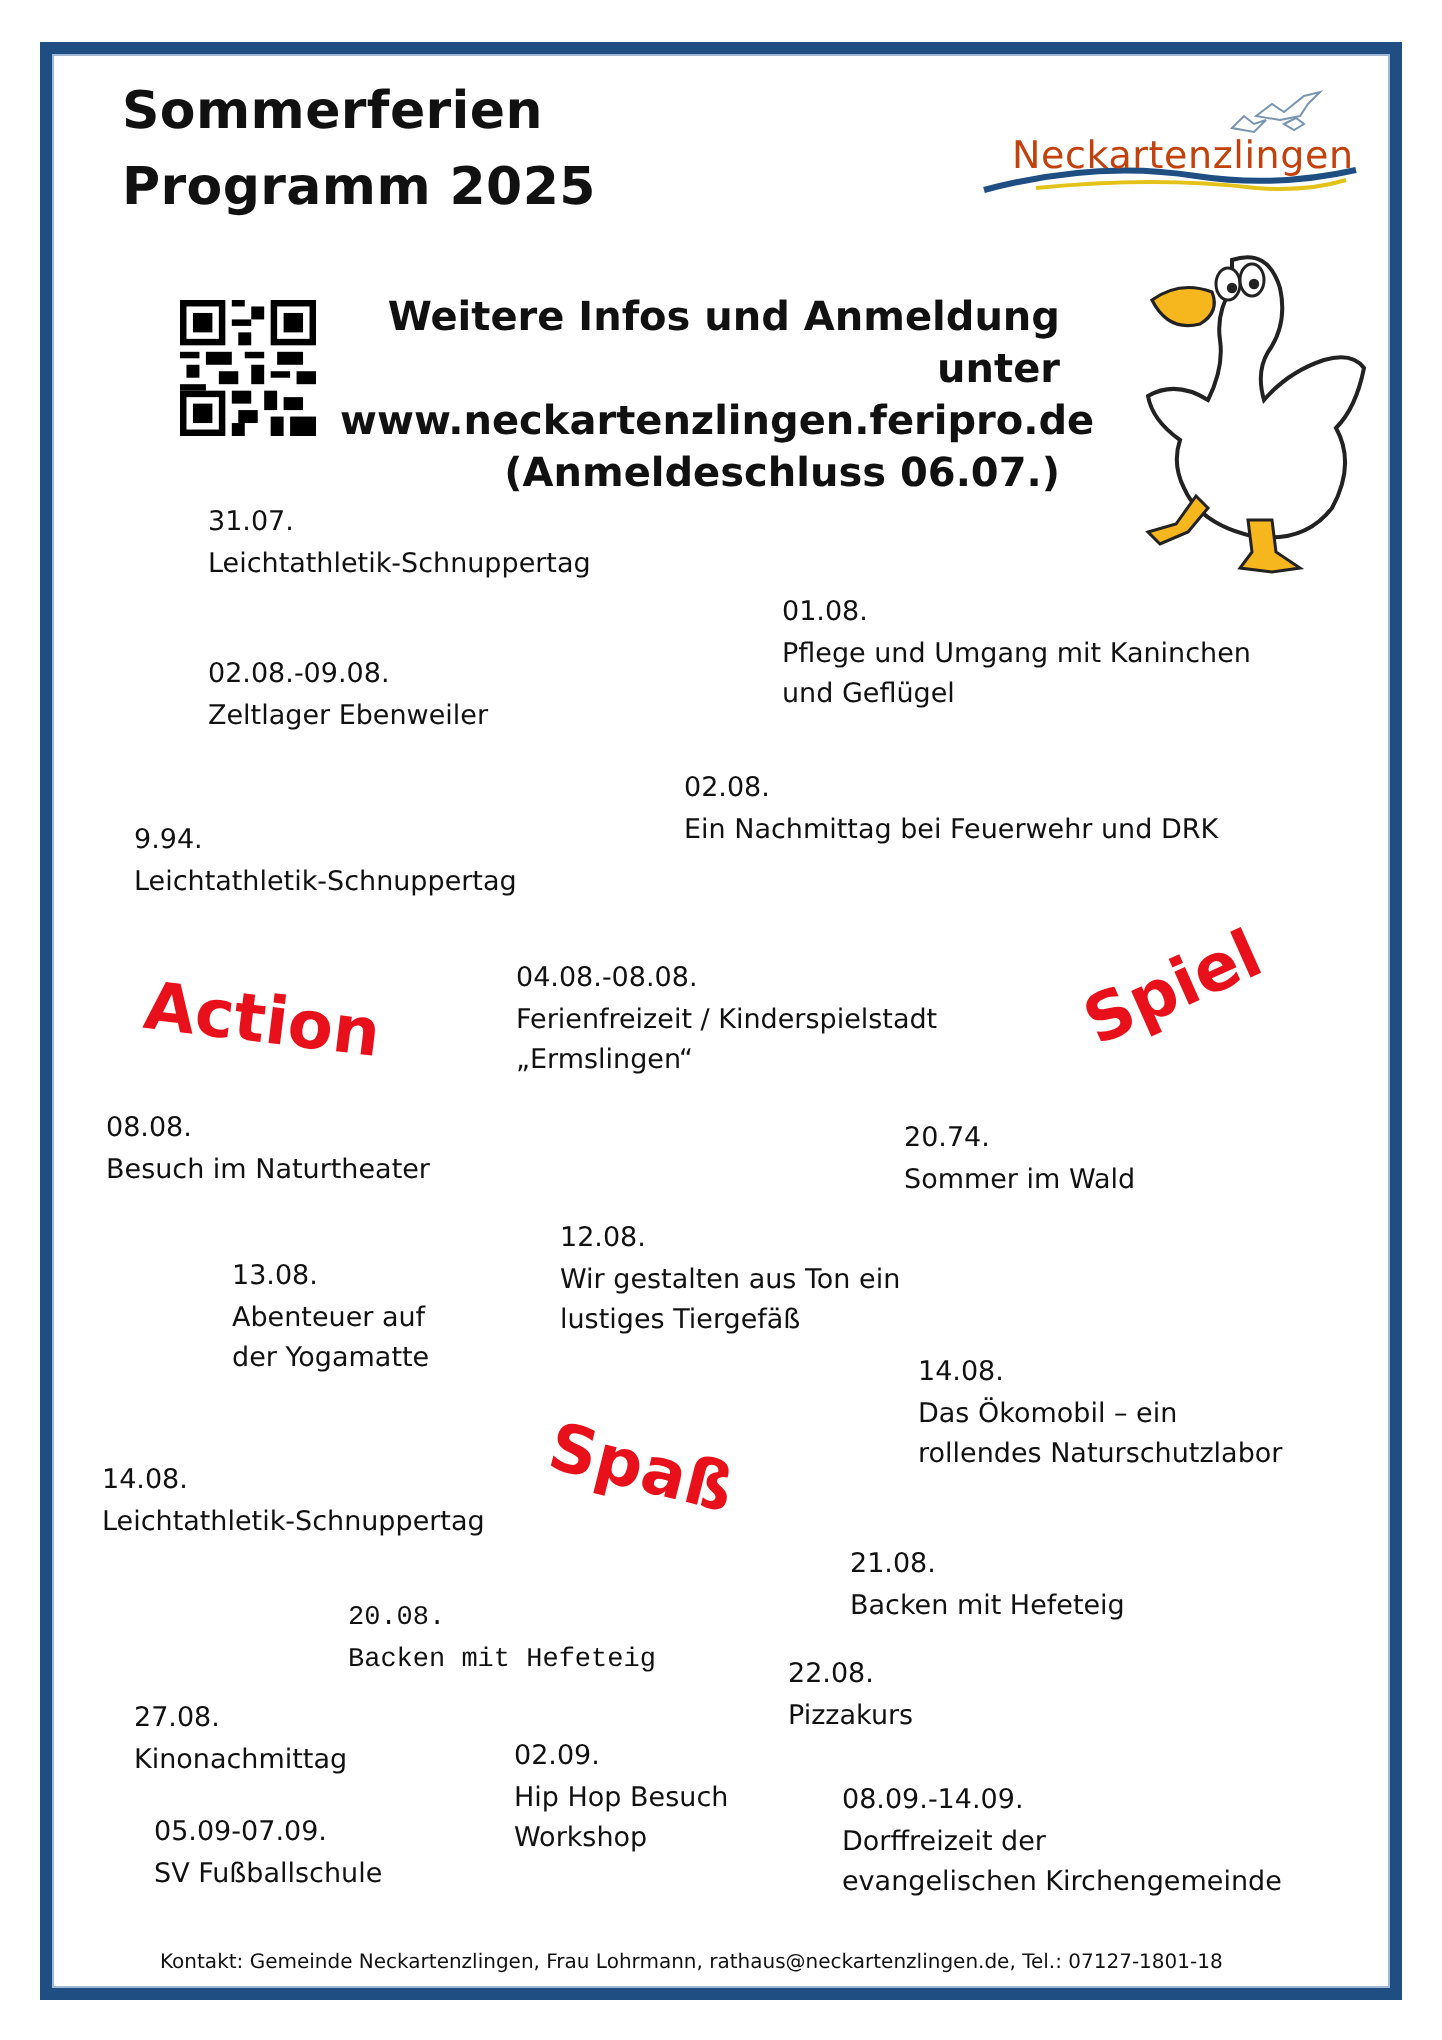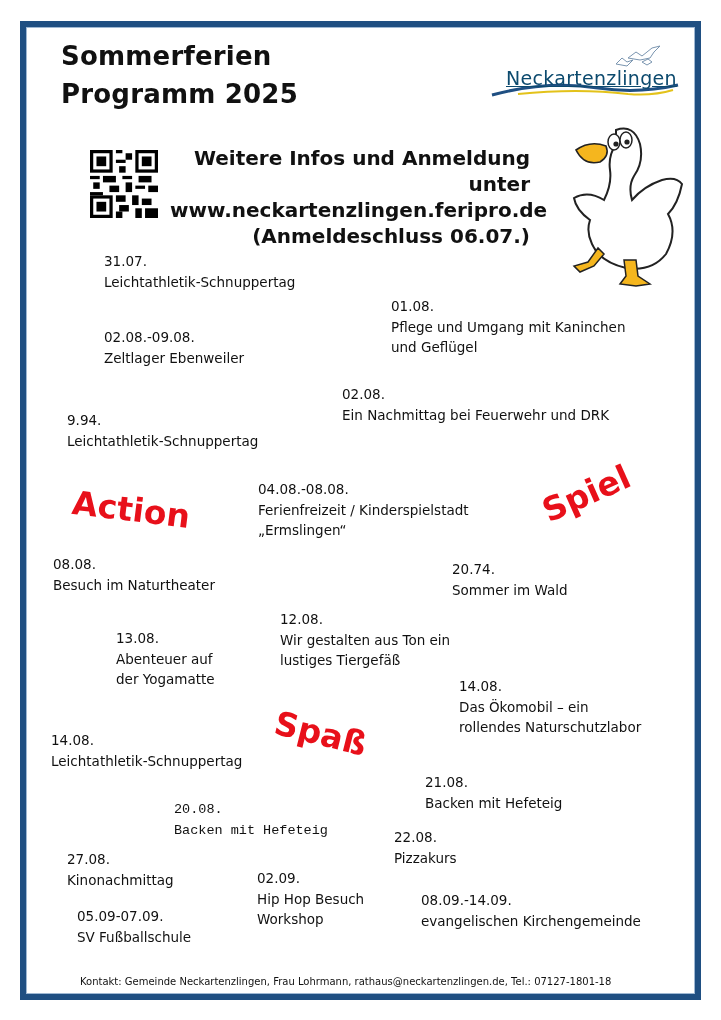--- a/index.html
+++ b/index.html
@@ -3,22 +3,22 @@
 <meta charset="utf-8">
 <style>
   html, body { margin: 0; padding: 0; background: #ffffff; }
   body { width: 721px; height: 1020px; position: relative; overflow: hidden;
          font-family: "DejaVu Sans", sans-serif; color: #111; }
   .frame { position: absolute; left: 20px; top: 21px; width: 669px; height: 967px;
            border: 6px solid #1f4f82; box-shadow: inset 0 0 0 1px #9fb8d3; }
   .title { position: absolute; left: 61px; top: 37px; font-size: 26px; font-weight: bold;
            line-height: 38px; letter-spacing: 0.2px; }
   .logo { position: absolute; left: 488px; top: 40px; width: 195px; height: 60px; }
-  .logo-text { position: absolute; left: 18px; top: 27px; font-size: 19px; color: #0c4a6e;
-               letter-spacing: 0.3px; text-decoration: underline; }
+  .logo-text { position: absolute; left: 18px; top: 27px; font-size: 19px; color: #c2410c;
+               letter-spacing: 0.3px; }
   .logo svg { position: absolute; left: 0; top: 0; }
   .qr { position: absolute; left: 90px; top: 150px; width: 68px; height: 68px; }
   .info { position: absolute; left: 170px; top: 145px; width: 360px; text-align: right;
           font-size: 20px; font-weight: bold; line-height: 26px; }
   .info .l3 { padding-left: 12px; }
   .duck { position: absolute; left: 568px; top: 120px; width: 120px; height: 175px; }
   .ev { position: absolute; font-size: 13.5px; line-height: 20.5px; white-space: nowrap; }
   .ev .d, .ev .t { display: block; }
   .word { position: absolute; color: #e8101a; font-weight: bold; font-size: 33px; }
   .footer { position: absolute; left: 80px; top: 976px; font-size: 10px; color: #111; white-space: nowrap; }
@@ -179,16 +179,17 @@
   <span class="d">02.09.</span>
   <span class="t">Hip Hop Besuch</span>
   <span class="t">Workshop</span>
 </div>
 <div class="ev" style="left:77px; top:906px;">
   <span class="d">05.09-07.09.</span>
   <span class="t">SV Fußballschule</span>
 </div>
 <div class="ev" style="left:421px; top:890px;">
   <span class="d">08.09.-14.09.</span>
+  <span class="t">Dorffreizeit der</span>
   <span class="t">evangelischen Kirchengemeinde</span>
 </div>
 
 <div class="footer">Kontakt: Gemeinde Neckartenzlingen, Frau Lohrmann, rathaus@neckartenzlingen.de, Tel.: 07127-1801-18</div>
 
 </body></html>

